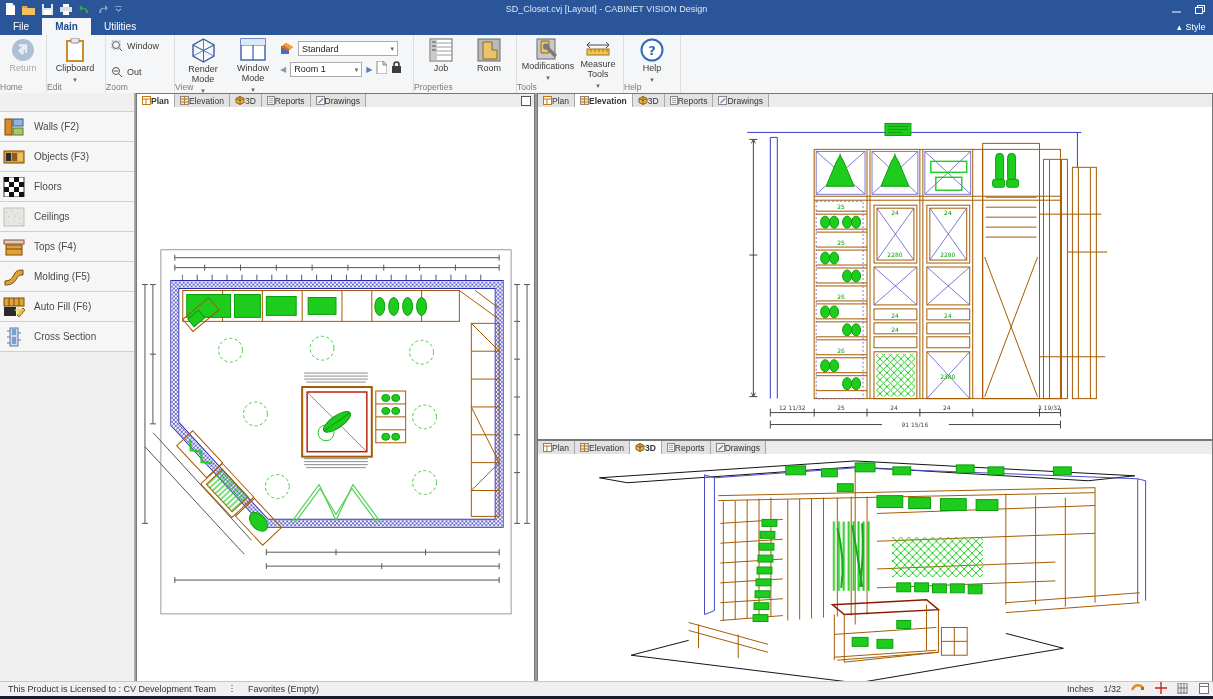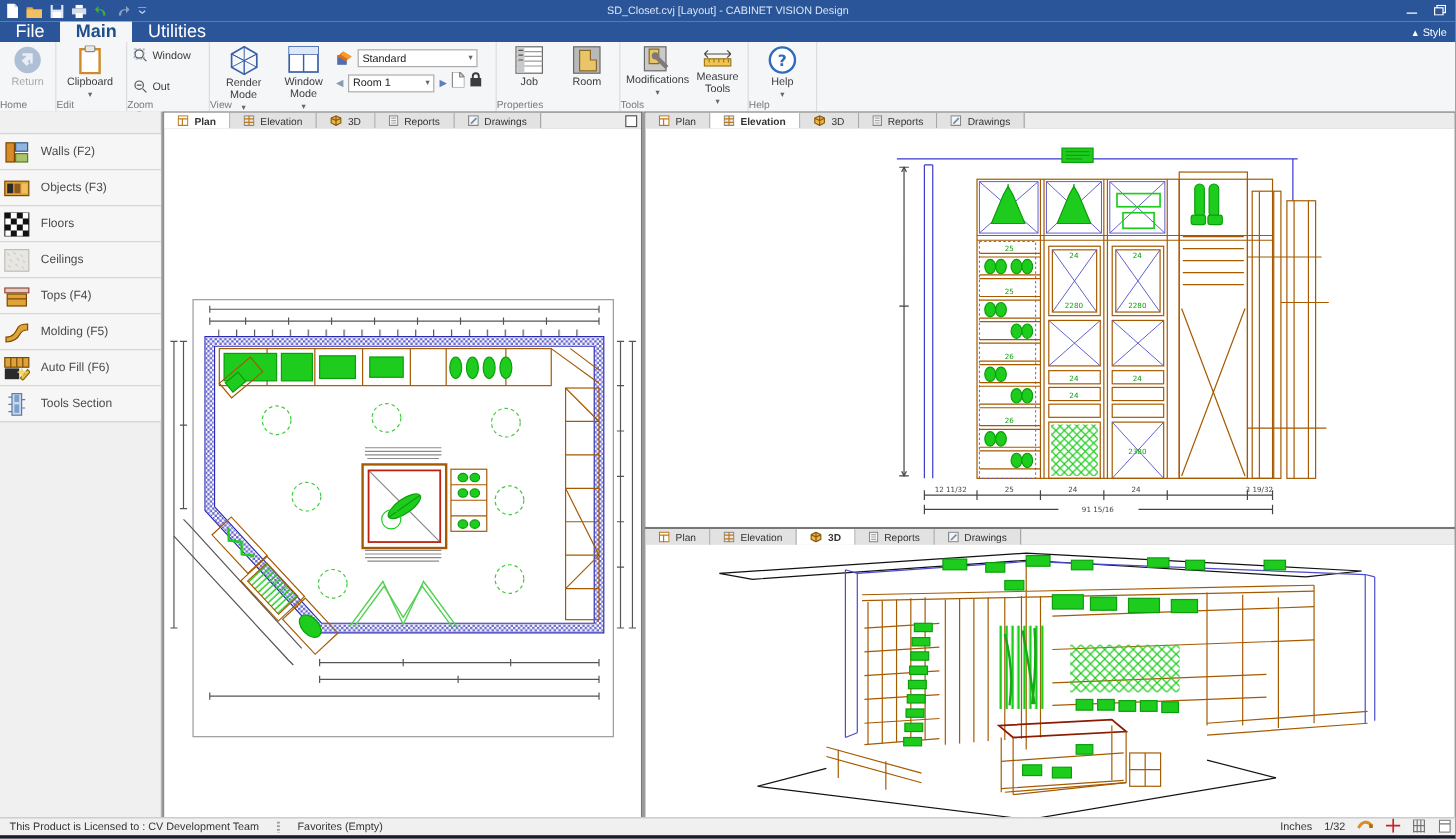--- a/index.html
+++ b/index.html
@@ -8,21 +8,21 @@
 
   
   .titlebar{position:absolute;left:0;top:0;right:0;height:18px;background:#2a5699;display:flex;align-items:center;justify-content:space-between;}
   .qat{display:flex;align-items:center;gap:7px;padding-left:5px;}
   .qat svg{display:block;}
   .win-title{position:absolute;left:0;right:0;text-align:center;font-size:9px;color:#dbe5f4;pointer-events:none;}
   .wincontrols{margin-left:auto;display:flex;align-items:center;gap:14px;padding-right:8px;z-index:2;}
 
   
   .tabrow{position:absolute;left:0;top:18px;right:0;height:17px;background:#2a5699;display:flex;align-items:stretch;}
-  .menutab{color:#fff;font-size:15px;padding:0 13px;display:flex;align-items:center;cursor:default;}
+  .menutab{color:#fff;font-size:10px;padding:0 13px;display:flex;align-items:center;cursor:default;}
   .menutab.active{background:#f5f6f7;color:#1e4e8c;font-weight:bold;}
   .style-btn{margin-left:auto;display:flex;align-items:center;gap:4px;color:#fff;font-size:9px;width:36px;overflow:hidden;white-space:nowrap;}
 
   
   .ribbon{position:absolute;left:0;top:35px;right:0;height:58px;background:#f5f6f7;border-bottom:1px solid #d4d4d4;display:flex;}
   .rgroup{position:relative;border-right:1px solid #dddddd;padding:2px 5px 11px 5px;display:flex;align-items:flex-start;gap:4px;}
   .rgroup-label{position:absolute;left:0;right:0;bottom:1px;text-align:left;font-size:8.5px;color:#7a7a7a;}
   .bigbtn{width:46px;display:flex;flex-direction:column;align-items:center;text-align:center;font-size:9px;color:#3b3b3b;line-height:1.1;gap:2px;padding-top:1px;cursor:default;}
   .bigbtn.disabled{color:#a8a8a8;}
   .smallcol{display:flex;flex-direction:column;justify-content:flex-start;gap:14px;padding-top:3px;}
@@ -37,21 +37,21 @@
   
   .sidebar{position:absolute;left:0;top:93px;width:135px;bottom:17px;background:#f0f0f0;border-right:1px solid #b0b0b0;box-sizing:border-box;}
   .side-items{margin-top:18px;border-top:1px solid #cfcfcf;}
   .side-item{height:29px;display:flex;align-items:center;gap:9px;padding-left:3px;border-bottom:1px solid #cfcfcf;background:#f6f6f6;font-size:10px;color:#4a4a4a;cursor:default;}
   .side-item svg{flex:0 0 auto;}
 
   
   .main-bg{position:absolute;left:135px;top:93px;right:0;bottom:17px;background:#9a9a9a;}
   .pane{position:absolute;background:#fff;border:1px solid #777;box-sizing:border-box;}
   .tabstrip{height:13px;background:#ececec;border-bottom:1px solid #9b9b9b;display:flex;align-items:stretch;font-size:8.5px;color:#333;}
-  .vtab{display:flex;align-items:center;gap:5px;padding:0 11px;border-right:1px solid #a8a8a8;background:#e2e2e2;cursor:default;white-space:nowrap;}
+  .vtab{display:flex;align-items:center;gap:0;padding:0 5px;border-right:1px solid #a8a8a8;background:#e2e2e2;cursor:default;white-space:nowrap;}
   .vtab.active{background:#fff;font-weight:bold;}
   .maxbox{margin-left:auto;margin-right:3px;margin-top:2px;width:8px;height:8px;border:1px solid #555;background:#fff;cursor:default;}
   .canvas{position:absolute;left:0;top:13px;right:0;bottom:0;background:#fff;overflow:hidden;}
   .canvas svg{display:block;width:100%;height:100%;}
 
   
   .statusbar{position:absolute;left:0;right:0;bottom:3px;height:14px;background:#f0f0f0;border-top:1px solid #c6c6c6;display:flex;align-items:center;font-size:9px;color:#333;}
   .status-left{padding-left:8px;display:flex;align-items:flex-end;gap:14px;}
   .grip{width:4px;height:10px;background-image:radial-gradient(#9a9a9a 35%,transparent 36%);background-size:4px 3px;}
   .status-right{margin-left:auto;display:flex;align-items:center;gap:10px;padding-right:4px;}
@@ -347,21 +347,21 @@
           </svg>
         <span>Auto Fill (F6)</span>
       </div>
       <div class="side-item">
         <svg width="22" height="20" viewBox="0 0 22 20">
             <rect x="7" y="1" width="8" height="18" fill="#cfd8e8" stroke="#5a7aa8"></rect>
             <rect x="9" y="2" width="4" height="6" fill="#7aa0cf"></rect>
             <rect x="9" y="10" width="4" height="7" fill="#7aa0cf"></rect>
             <path d="M4 4h3M4 10h3M4 16h3M15 6h3M15 13h3" stroke="#5a7aa8"></path>
           </svg>
-        <span>Tools Section</span>
+        <span>Cross Section</span>
       </div>
     </div>
   </div>
 
   <div class="main-bg"></div>
 
   <div class="pane" style="left:136px;top:93px;width:399px;height:589px;">
     <div class="tabstrip">
       <div class="vtab active">
         <svg width="9" height="9" viewBox="0 0 9 9">

